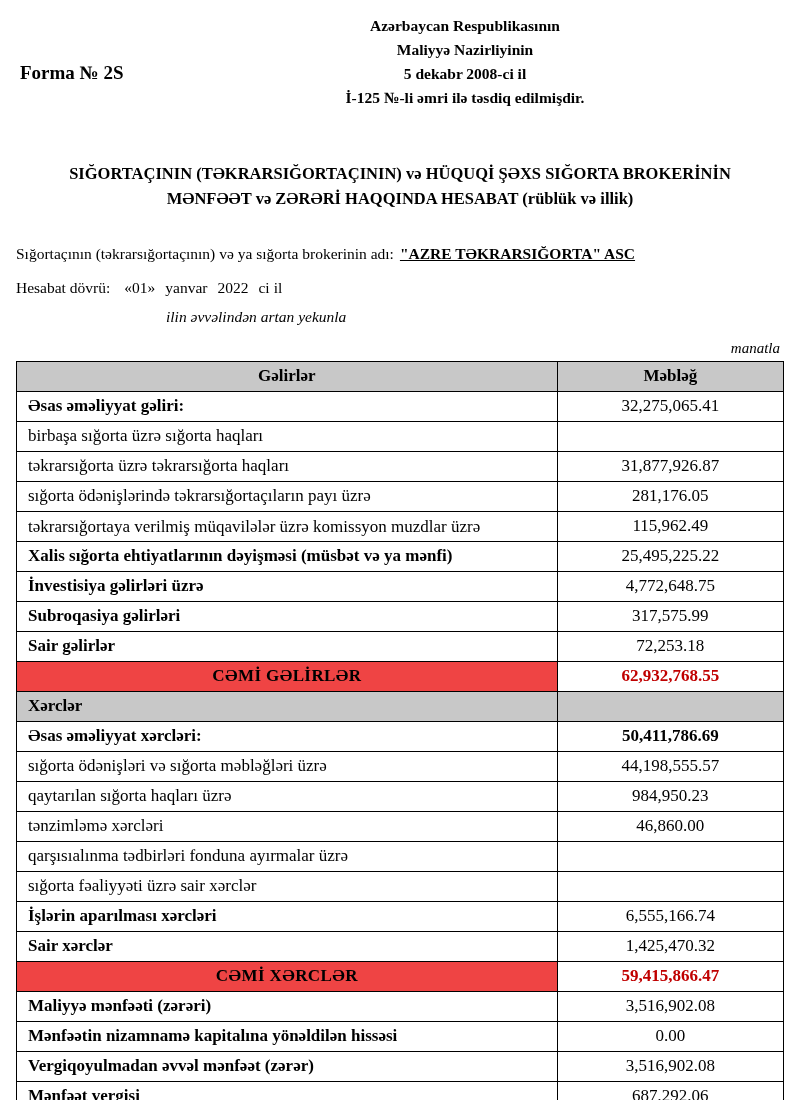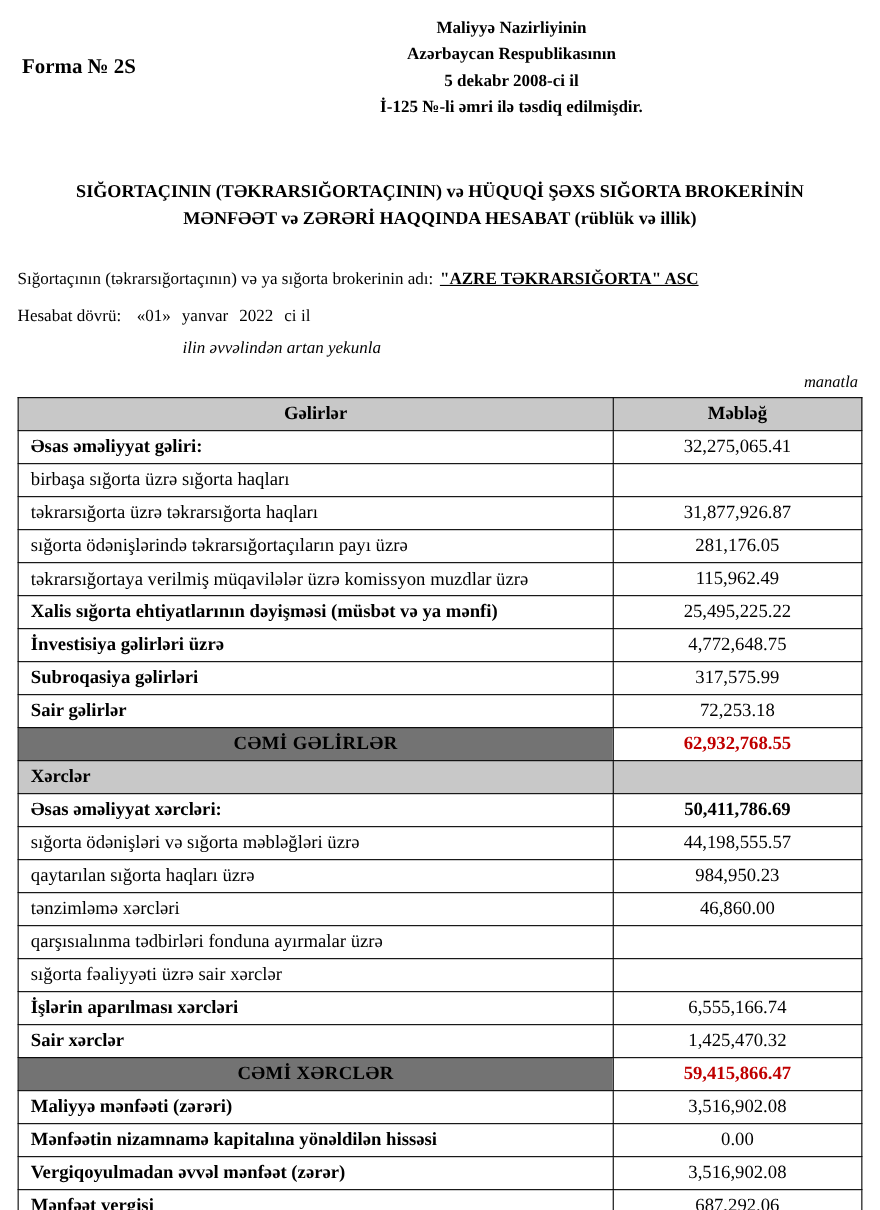--- a/index.html
+++ b/index.html
@@ -22,21 +22,21 @@
   }
 
   
   .top-block {
     position: relative;
     min-height: 100px;
   }
   .form-no {
     position: absolute;
     left: 4px;
-    top: 36px;
+    top: 48px;
     font-size: 19px;
     font-weight: bold;
   }
   .approval {
     text-align: center;
     font-size: 15.5px;
     font-weight: bold;
     line-height: 1.55;
     padding-left: 150px;
     padding-right: 20px;
@@ -125,21 +125,21 @@
     font-size: 15px;
     height: 30px;
   }
   .lbl-bold { font-weight: bold; }
   .indent-1 { padding-left: 42px; }
   .indent-2 { padding-left: 42px; }
   .val {
     text-align: center;
   }
   .total-row td {
-    background: #737373;
+    background: #ef4444;
   }
   .total-row .tot-label {
     text-align: center;
     font-weight: bold;
     letter-spacing: 0.4px;
   }
   .total-row .tot-val {
     background: #ffffff;
     text-align: center;
     font-weight: bold;
@@ -153,22 +153,22 @@
   .val-bold { font-weight: bold; }
 </style>
 </head>
 <body>
 
 <div class="page">
 
   <div class="top-block">
     <div class="form-no">Forma № 2S</div>
     <div class="approval">
+      <div>Azərbaycan Respublikasının</div>
       <div>Maliyyə Nazirliyinin</div>
-      <div>Azərbaycan Respublikasının</div>
       <div>5 dekabr 2008-ci il</div>
       <div>İ-125 №-li əmri ilə təsdiq edilmişdir.</div>
     </div>
   </div>
 
   <div class="doc-title">
     <div>SIĞORTAÇININ (TƏKRARSIĞORTAÇININ) və HÜQUQİ ŞƏXS SIĞORTA BROKERİNİN</div>
     <div>MƏNFƏƏT və ZƏRƏRİ HAQQINDA HESABAT (rüblük və illik)</div>
   </div>
 

